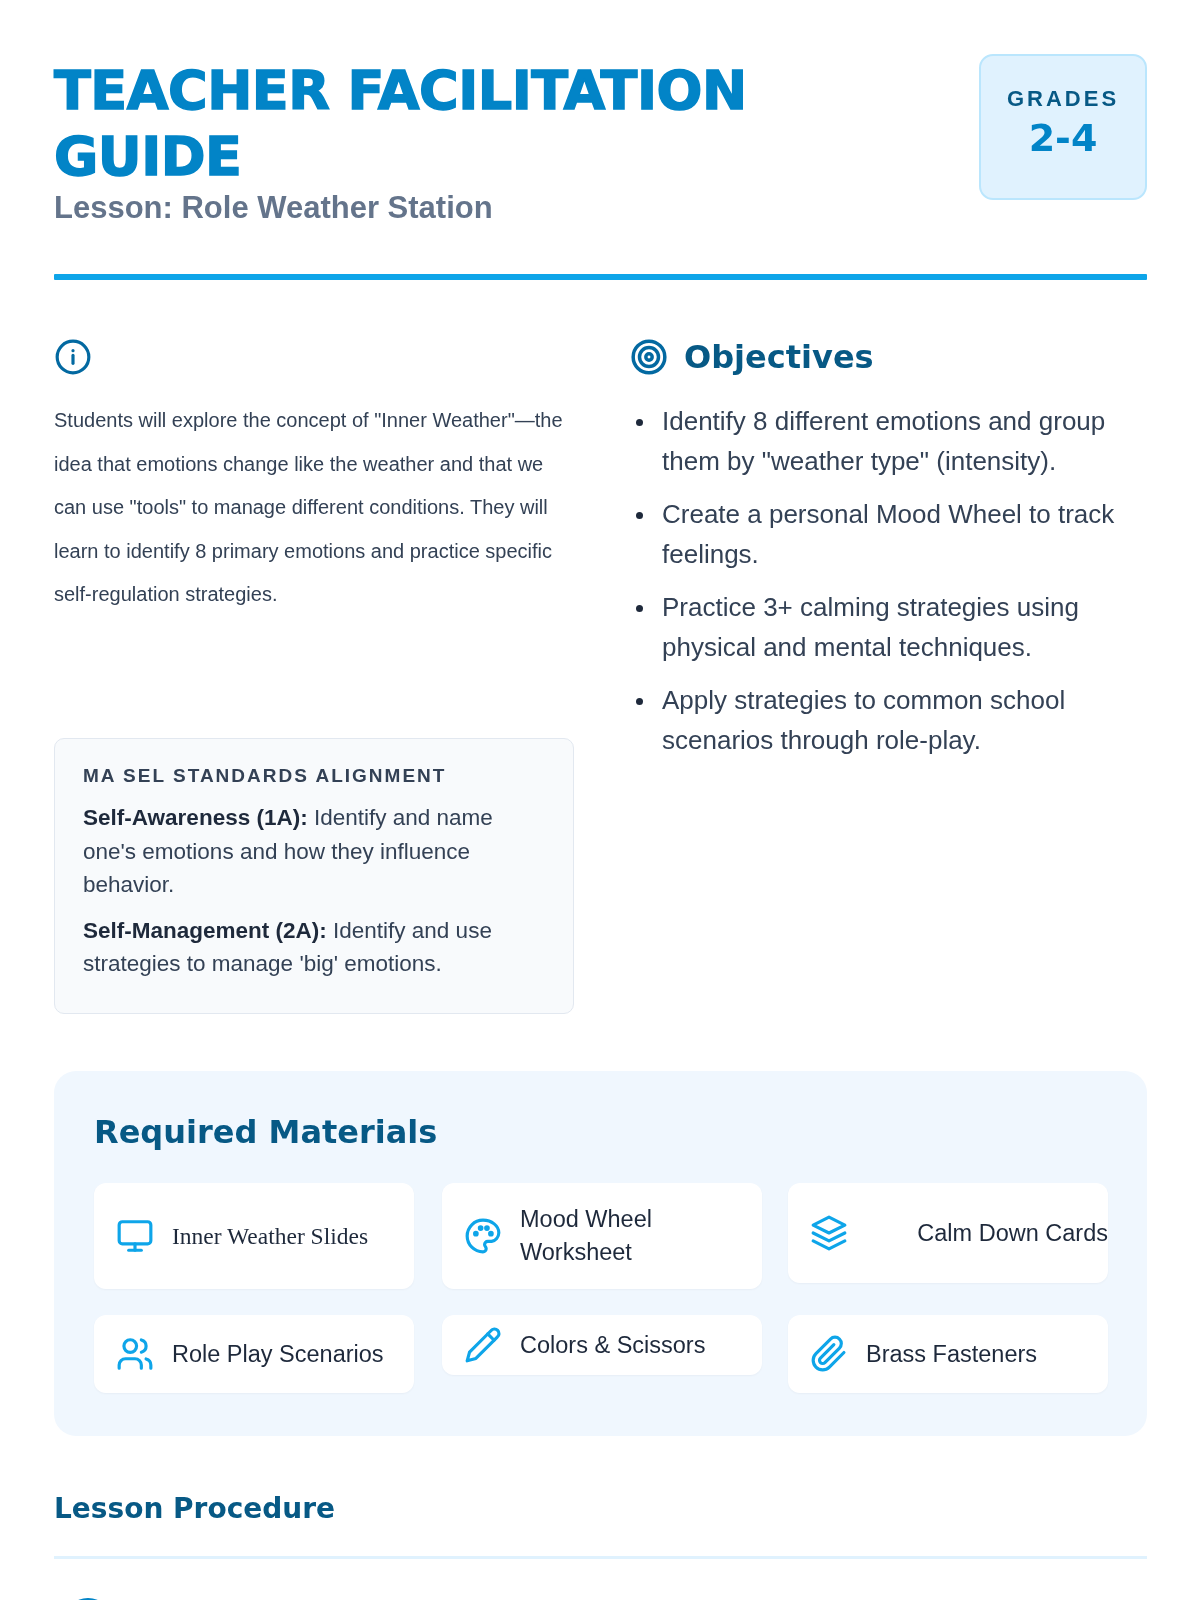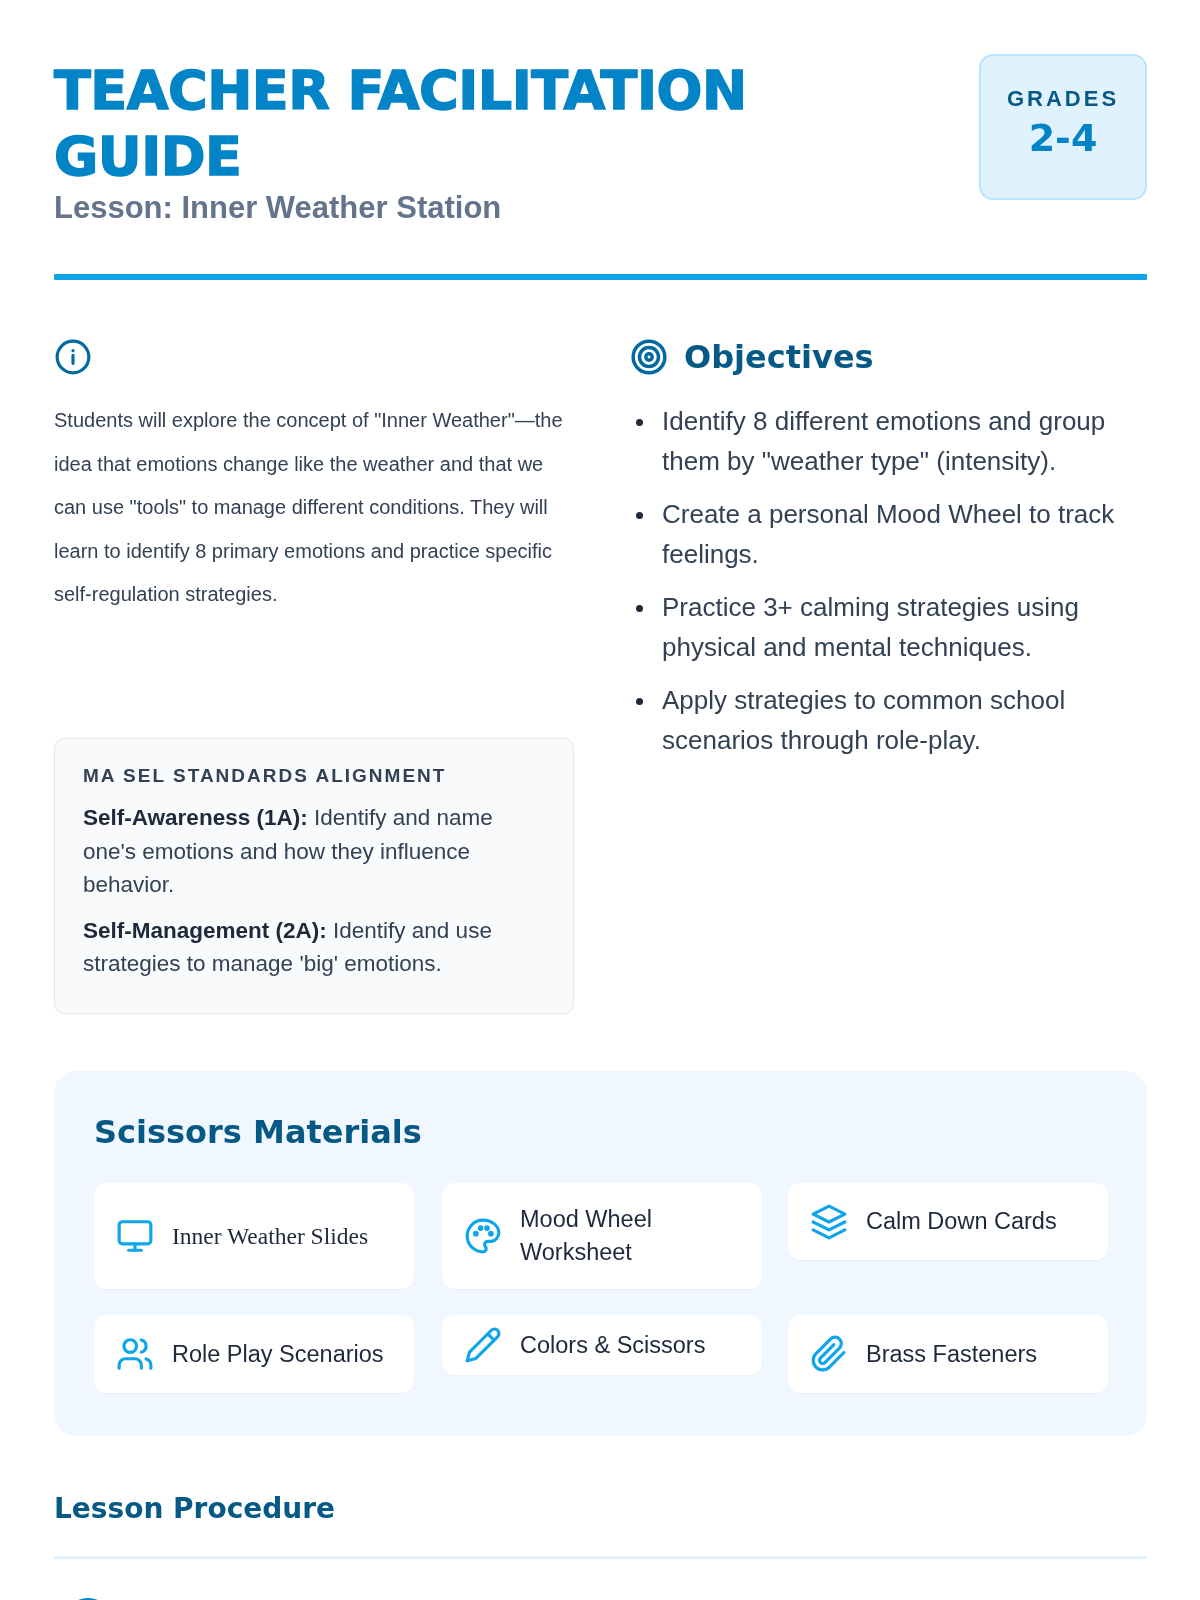--- a/index.html
+++ b/index.html
@@ -115,21 +115,21 @@
       border-radius: 50%; background: #0284c7;
     }
   </style>
 </head>
 <body>
 
 <div class="page">
 
   <div class="header">
     <h1 class="title">Teacher Facilitation Guide</h1>
-    <div class="subtitle">Lesson: Inner Weather Station</div>
+    <div class="subtitle">Lesson: Role Weather Station</div>
     <div class="grades">
       <span class="grades-label">GRADES</span>
       <span class="grades-value">2-4</span>
     </div>
     <div class="header-rule"></div>
   </div>
 
   <div class="cols">
     <div class="col-left">
       <div class="section-head">
@@ -160,21 +160,21 @@
       <ul class="objectives">
         <li>Identify 8 different emotions and group them by "weather type" (intensity).</li>
         <li>Create a personal Mood Wheel to track feelings.</li>
         <li>Practice 3+ calming strategies using physical and mental techniques.</li>
         <li>Apply strategies to common school scenarios through role-play.</li>
       </ul>
     </div>
   </div>
 
   <div class="materials">
-    <h2 class="materials-title">Scissors Materials</h2>
+    <h2 class="materials-title">Required Materials</h2>
     <div class="mat-grid">
 
       <div class="mat-card" style="left:0;top:0;height:106px;">
         <svg viewBox="0 0 24 24" fill="none" stroke="#0ea5e9" stroke-width="2" stroke-linecap="round" stroke-linejoin="round">
           <rect x="2" y="3" width="20" height="14" rx="2"></rect>
           <line x1="8" y1="21" x2="16" y2="21"></line>
           <line x1="12" y1="17" x2="12" y2="21"></line>
         </svg>
         <span class="mat-label" style="width:200px;font-family:Liberation Serif, serif;">Inner Weather Slides</span>
       </div>
@@ -183,21 +183,21 @@
         <svg viewBox="0 0 24 24" fill="none" stroke="#0ea5e9" stroke-width="2" stroke-linecap="round" stroke-linejoin="round">
           <path d="M12 2a10 10 0 0 0 0 20c1.1 0 2-.9 2-2 0-.5-.2-1-.5-1.3-.3-.4-.5-.8-.5-1.3 0-1.1.9-2 2-2h2.4A5.6 5.6 0 0 0 22 10c0-4.4-4.5-8-10-8z"></path>
           <circle cx="7.5" cy="10.5" r="0.8" fill="#0ea5e9"></circle>
           <circle cx="10.5" cy="7" r="0.8" fill="#0ea5e9"></circle>
           <circle cx="14.5" cy="7" r="0.8" fill="#0ea5e9"></circle>
           <circle cx="17" cy="10.5" r="0.8" fill="#0ea5e9"></circle>
         </svg>
         <span class="mat-label" style="width:170px;">Mood Wheel Worksheet</span>
       </div>
 
-      <div class="mat-card" style="left:694px;top:0;height:77px;">
+      <div class="mat-card" style="left:694px;top:0;height:100px;justify-content:space-between;">
         <svg viewBox="0 0 24 24" fill="none" stroke="#0ea5e9" stroke-width="2" stroke-linecap="round" stroke-linejoin="round">
           <polygon points="12 2 2 7 12 12 22 7 12 2"></polygon>
           <polyline points="2 12 12 17 22 12"></polyline>
           <polyline points="2 17 12 22 22 17"></polyline>
         </svg>
         <span class="mat-label">Calm Down Cards</span>
       </div>
 
       <div class="mat-card" style="left:0;top:132px;height:78px;">
         <svg viewBox="0 0 24 24" fill="none" stroke="#0ea5e9" stroke-width="2" stroke-linecap="round" stroke-linejoin="round">

